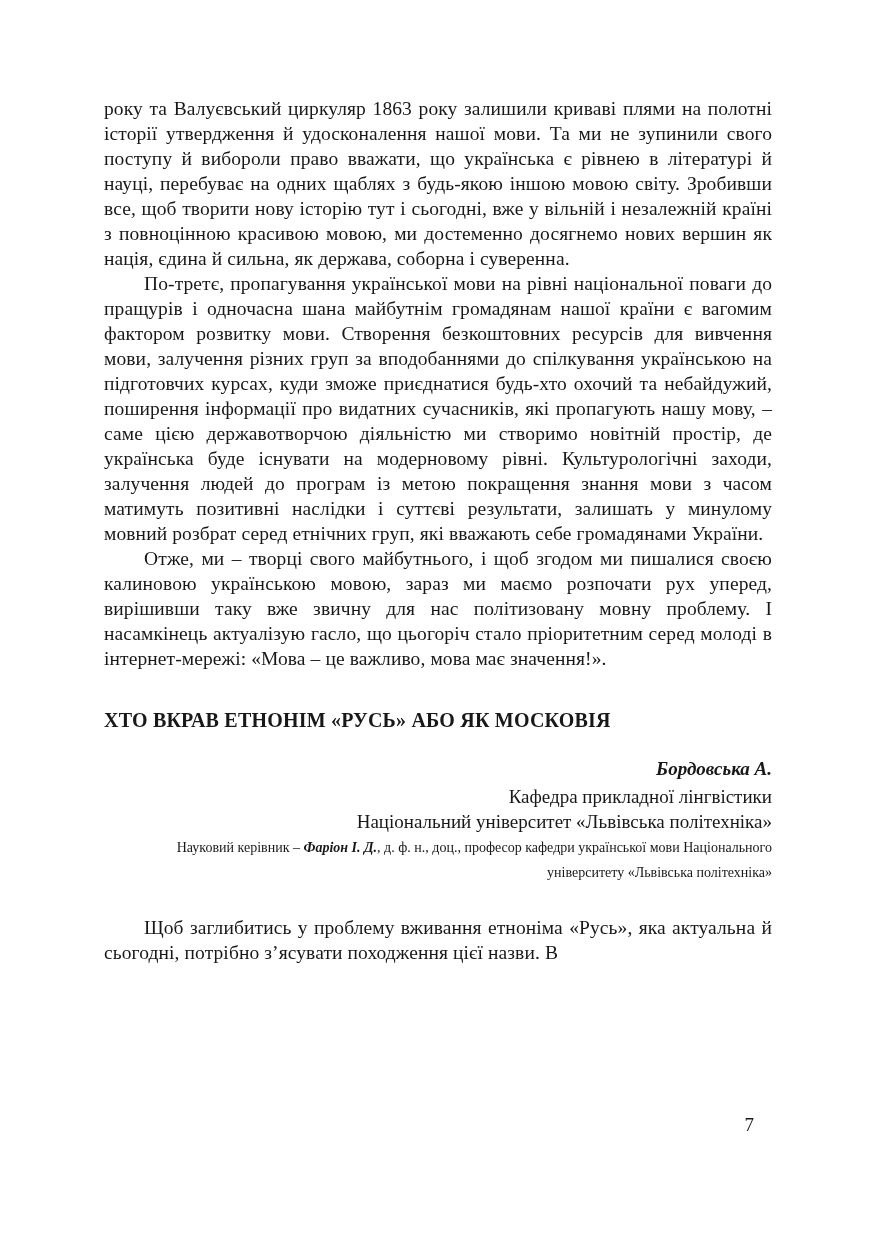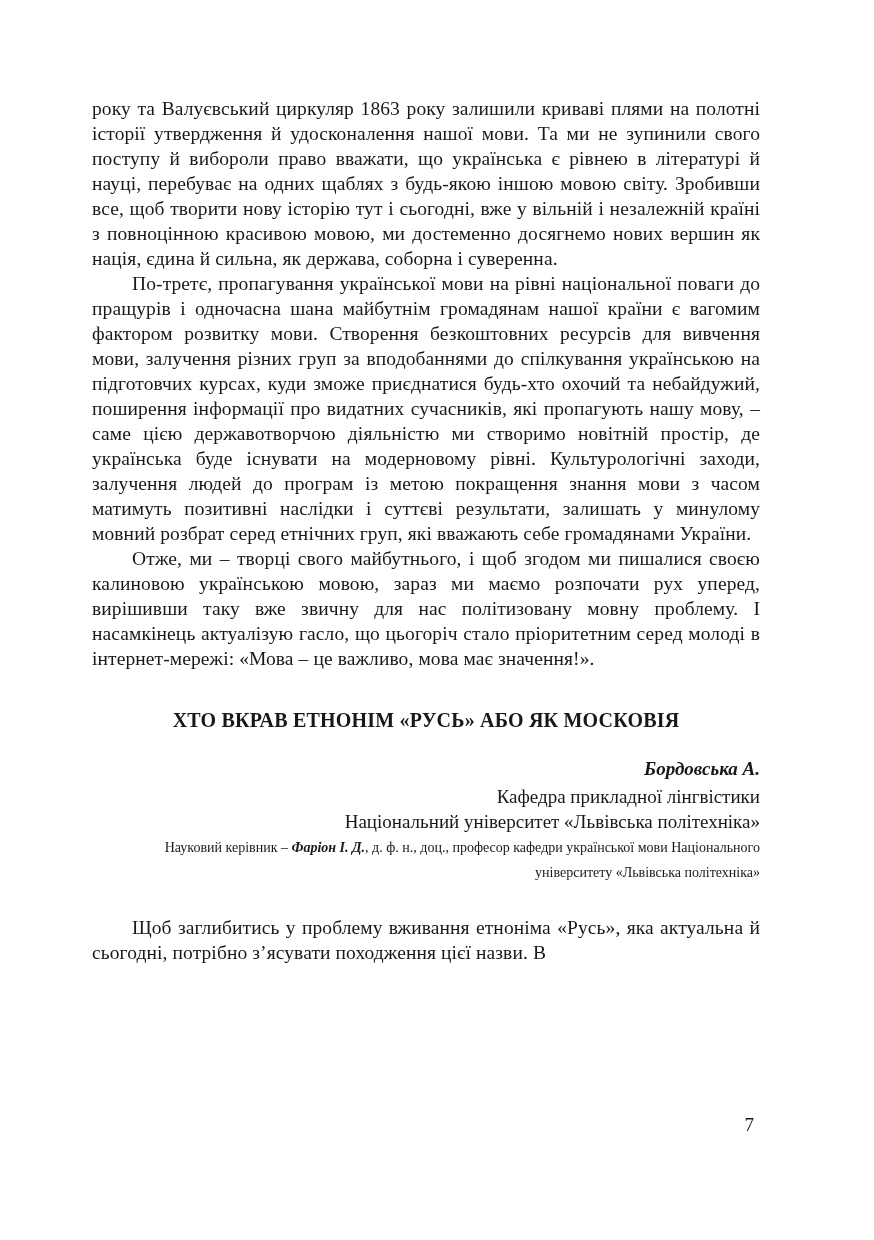--- a/index.html
+++ b/index.html
@@ -11,38 +11,38 @@
     position: relative;
     width: 874px;
     height: 1240px;
     background: #ffffff;
     color: #181818;
     font-family: "Liberation Serif", "DejaVu Serif", serif;
     overflow: hidden;
   }
   .content {
     position: absolute;
-    left: 92px;
+    left: 104px;
     top: 96px;
     width: 668px;
   }
   p.body-par {
     margin: 0;
     font-size: 19.5px;
     line-height: 25px;
     text-align: justify;
     letter-spacing: 0.1px;
   }
   p.indent {
     text-indent: 40px;
     font-family: Liberation Serif, serif;
   }
   .section-heading {
     margin: 36px 0 22px 0;
-    text-align: center;
+    text-align: left;
     font-weight: bold;
     font-size: 20px;
     line-height: 27px;
     letter-spacing: 0.2px;
   }
   .author-block {
     text-align: right;
     font-size: 19px;
     line-height: 25px;
   }

